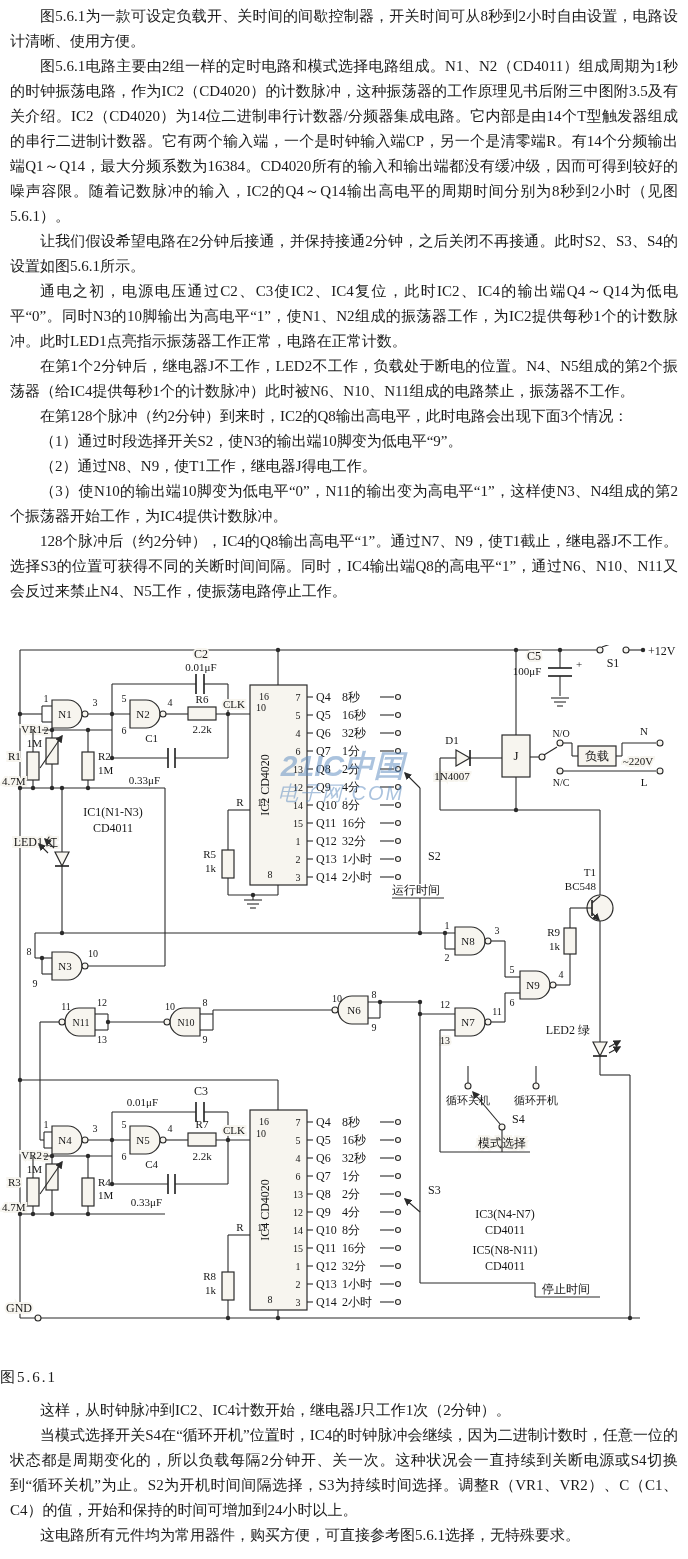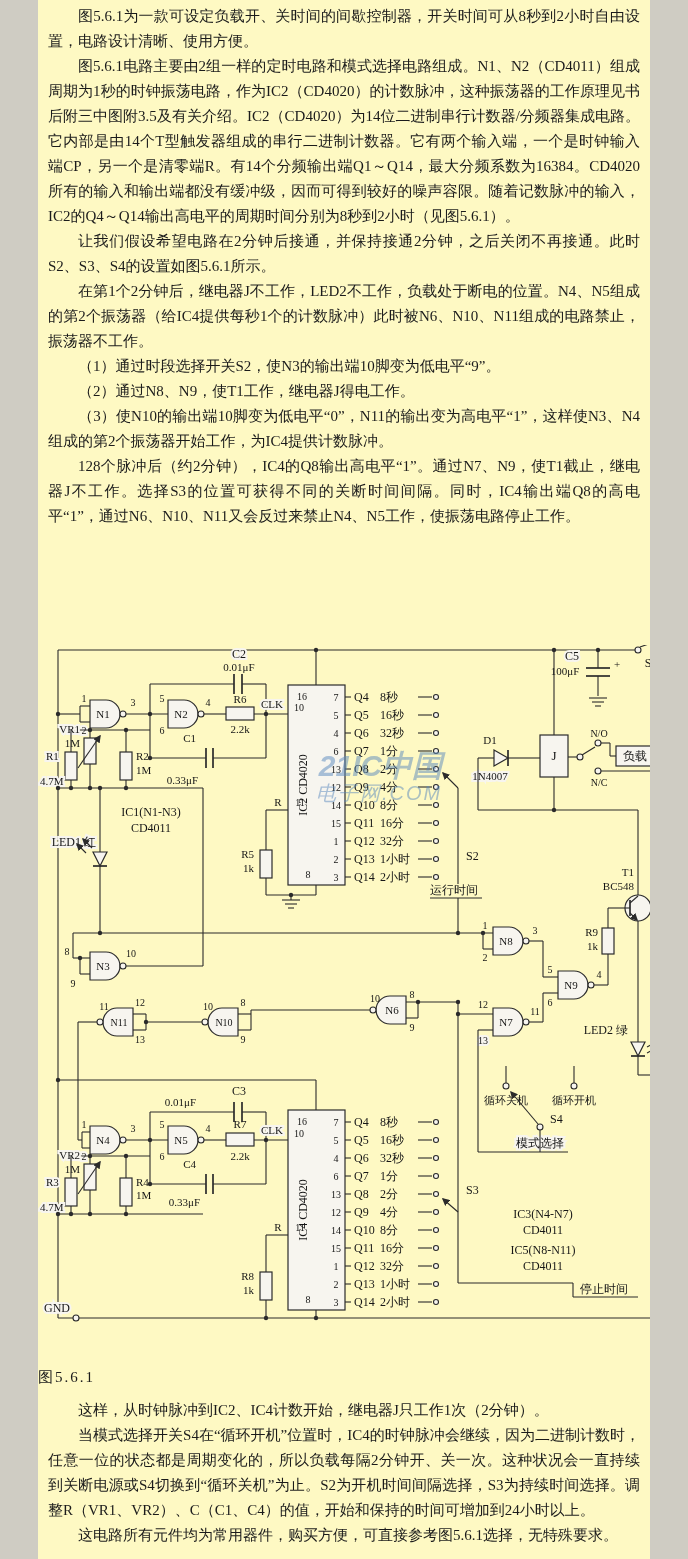--- a/index.html
+++ b/index.html
@@ -1,16 +1,16 @@
 <!DOCTYPE html>
 <html><head>
 <meta charset="utf-8">
 <style>
   html,body{margin:0;padding:0;background:#cfccc3;}
-  .page{position:relative;width:612px;height:1559px;background:#fef9c3;
+  .page{position:relative;width:688px;height:1559px;background:#ffffff;
         font-family:"Liberation Serif",serif;color:#1b1b1b;overflow:hidden;margin:0 auto;}
   .textblock{position:absolute;left:10px;right:10px;}
   .textblock p{margin:0;font-size:15px;line-height:25px;text-indent:2em;text-align:justify;}
   #top-text{top:4px;height:636px;overflow:hidden;}
   #bottom-text{top:1398px;height:158px;overflow:hidden;}
   .figure{position:absolute;top:645px;left:0;width:688px;height:715px;}
   .caption{position:absolute;top:1368px;left:0;width:100%;text-align:left;font-size:15px;letter-spacing:2px;}
   .watermark{position:absolute;left:278px;top:104px;color:rgba(88,136,190,0.5);
              font-family:"Liberation Sans",sans-serif;font-style:italic;line-height:1.1;pointer-events:none;}
   .watermark .w1{font-size:30px;font-weight:bold;text-align:right;}
@@ -28,21 +28,23 @@
 </style>
 </head>
 <body>
 
 <div class="page">
 
   <div id="top-text" class="textblock">
     <p>图5.6.1为一款可设定负载开、关时间的间歇控制器，开关时间可从8秒到2小时自由设置，电路设计清晰、使用方便。</p>
     <p>图5.6.1电路主要由2组一样的定时电路和模式选择电路组成。N1、N2（CD4011）组成周期为1秒的时钟振荡电路，作为IC2（CD4020）的计数脉冲，这种振荡器的工作原理见书后附三中图附3.5及有关介绍。IC2（CD4020）为14位二进制串行计数器/分频器集成电路。它内部是由14个T型触发器组成的串行二进制计数器。它有两个输入端，一个是时钟输入端CP，另一个是清零端R。有14个分频输出端Q1～Q14，最大分频系数为16384。CD4020所有的输入和输出端都没有缓冲级，因而可得到较好的噪声容限。随着记数脉冲的输入，IC2的Q4～Q14输出高电平的周期时间分别为8秒到2小时（见图5.6.1）。</p>
     <p>让我们假设希望电路在2分钟后接通，并保持接通2分钟，之后关闭不再接通。此时S2、S3、S4的设置如图5.6.1所示。</p>
+    <p>通电之初，电源电压通过C2、C3使IC2、IC4复位，此时IC2、IC4的输出端Q4～Q14为低电平“0”。同时N3的10脚输出为高电平“1”，使N1、N2组成的振荡器工作，为IC2提供每秒1个的计数脉冲。此时LED1点亮指示振荡器工作正常，电路在正常计数。</p>
     <p>在第1个2分钟后，继电器J不工作，LED2不工作，负载处于断电的位置。N4、N5组成的第2个振荡器（给IC4提供每秒1个的计数脉冲）此时被N6、N10、N11组成的电路禁止，振荡器不工作。</p>
+    <p>在第128个脉冲（约2分钟）到来时，IC2的Q8输出高电平，此时电路会出现下面3个情况：</p>
     <p>（1）通过时段选择开关S2，使N3的输出端10脚变为低电平“9”。</p>
     <p>（2）通过N8、N9，使T1工作，继电器J得电工作。</p>
     <p>（3）使N10的输出端10脚变为低电平“0”，N11的输出变为高电平“1”，这样使N3、N4组成的第2个振荡器开始工作，为IC4提供计数脉冲。</p>
     <p>128个脉冲后（约2分钟），IC4的Q8输出高电平“1”。通过N7、N9，使T1截止，继电器J不工作。选择S3的位置可获得不同的关断时间间隔。同时，IC4输出端Q8的高电平“1”，通过N6、N10、N11又会反过来禁止N4、N5工作，使振荡电路停止工作。</p>
   </div>
 
   <div class="figure">
     <svg width="688" height="715" viewBox="0 645 688 715" xmlns="http://www.w3.org/2000/svg">
       <defs>
         <marker id="arr" viewBox="0 0 8 8" refX="6.5" refY="4" markerWidth="7" markerHeight="7" orient="auto">

